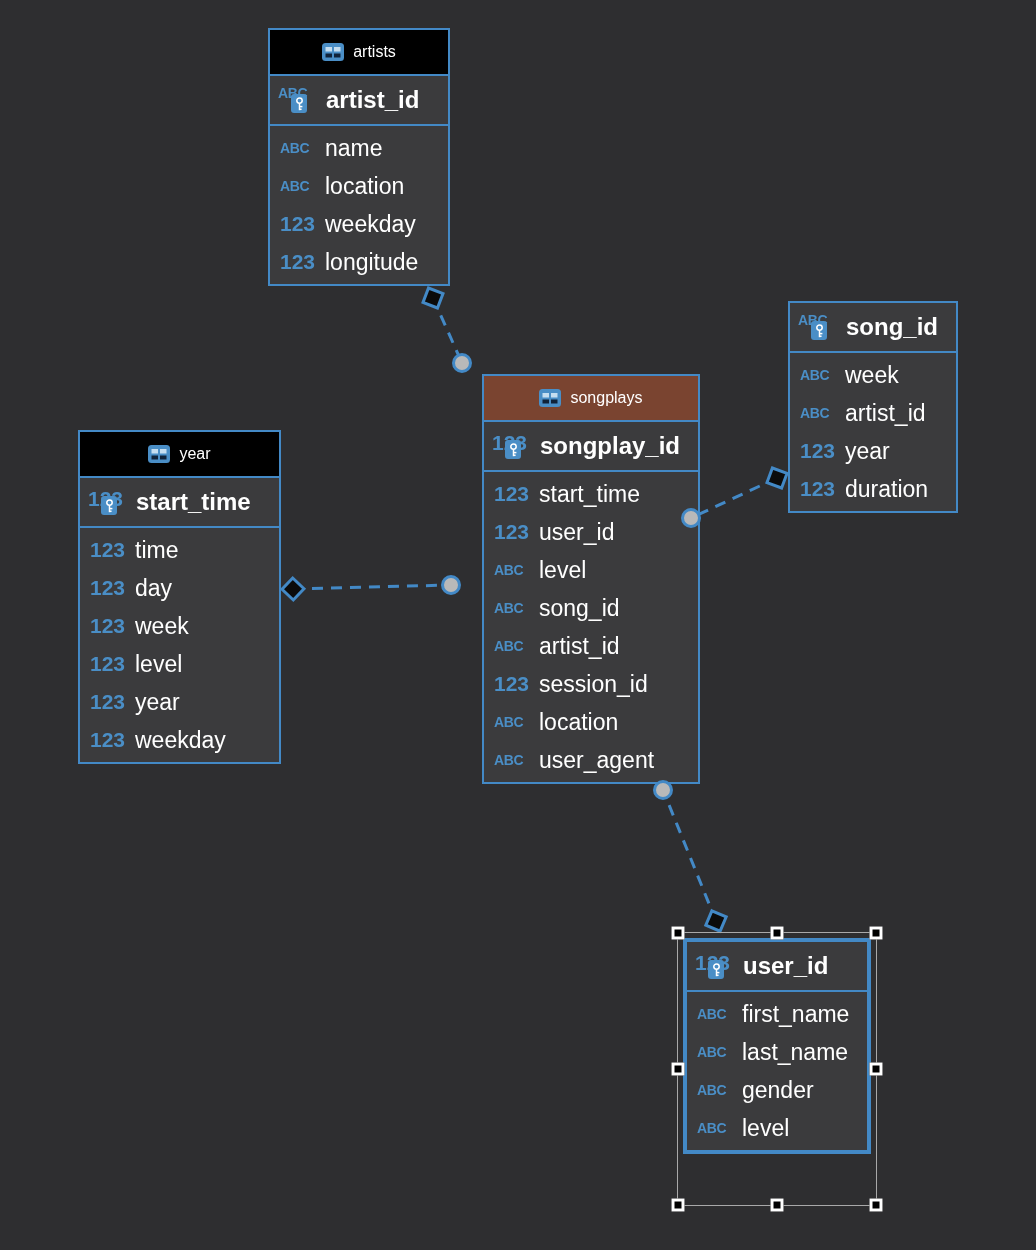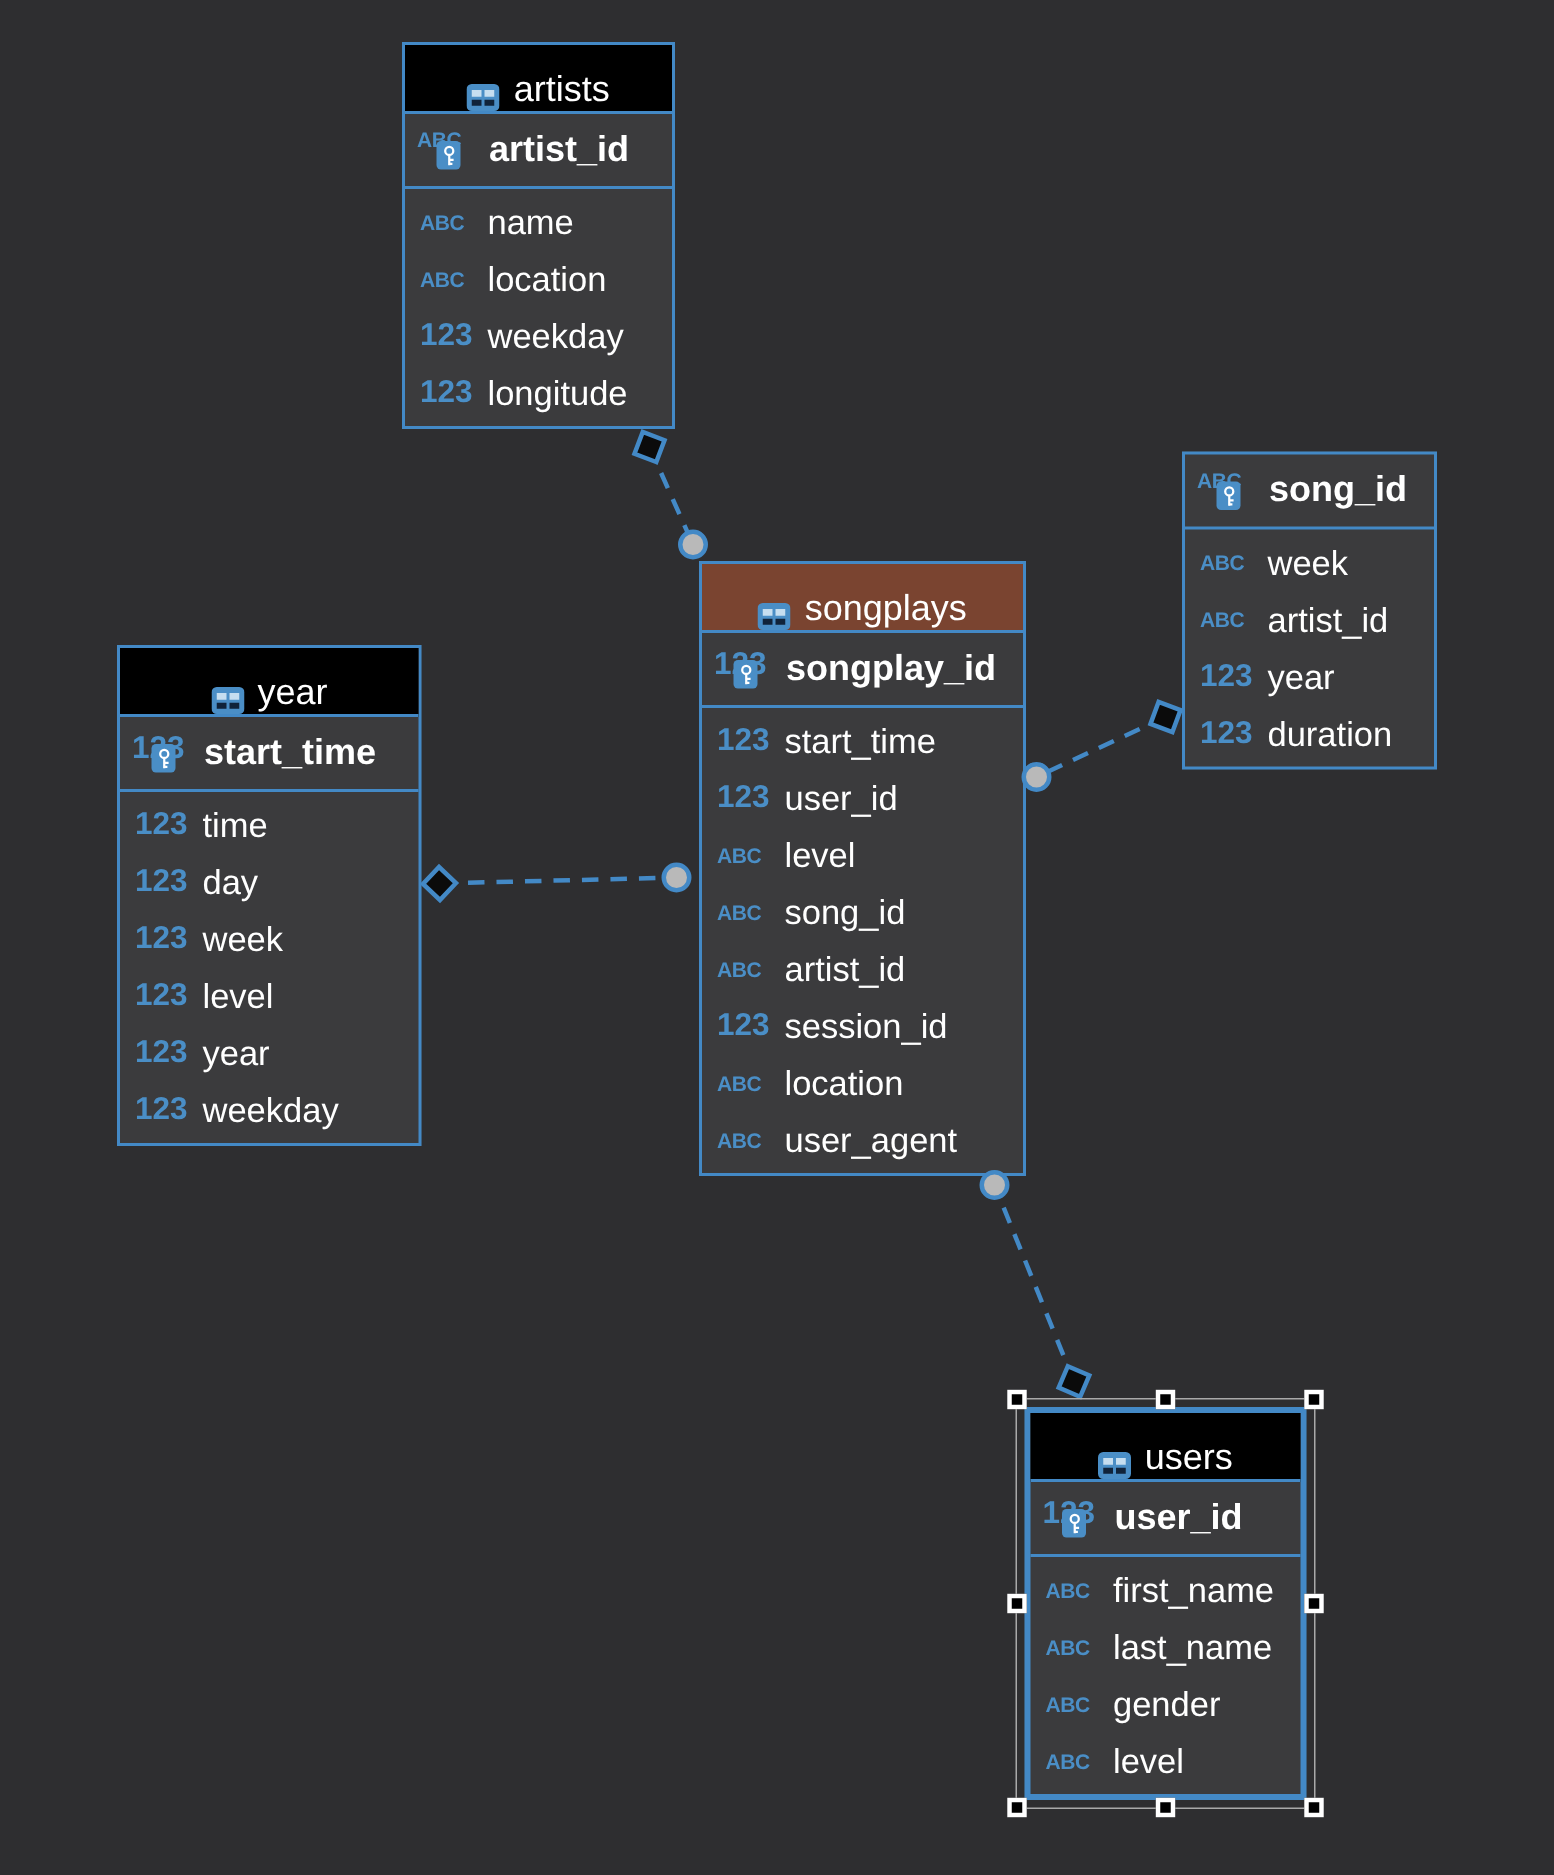--- a/index.html
+++ b/index.html
@@ -9,22 +9,22 @@
     --canvas:#2e2e30;
     --text:#ffffff;
   }
   *{box-sizing:border-box;margin:0;padding:0}
   html,body{width:1036px;height:1250px;overflow:hidden;background:var(--canvas);
     font-family:"Liberation Sans",sans-serif;color:var(--text);}
   #canvas{position:relative;width:1036px;height:1250px;background:var(--canvas);}
   #wires{position:absolute;left:0;top:0;width:1036px;height:1250px;z-index:5;pointer-events:none;}
   .table{position:absolute;background:var(--body-bg);border:2px solid var(--accent);z-index:2;}
   .table.selected{border-width:4px;z-index:3;}
-  .thead{height:46px;display:flex;align-items:flex-end;justify-content:center;gap:9px;
-    border-bottom:2px solid var(--accent);font-size:24px;font-weight:500;color:var(--text);}
+  .thead{height:46px;display:flex;align-items:center;justify-content:center;gap:9px;
+    border-bottom:2px solid var(--accent);font-size:16px;font-weight:500;color:var(--text);}
   .pkrow{height:50px;display:flex;align-items:center;gap:10px;padding:0 8px 0 8px;
     border-bottom:2px solid var(--accent);font-size:24px;font-weight:700;}
   .cols{padding:3px 0;}
   .colrow{height:38px;display:flex;align-items:center;gap:9px;padding:0 8px 0 10px;font-size:23px;}
   .tico{flex:none;display:flex;align-items:center;}
   .typ{flex:none;width:36px;color:var(--icon);font-weight:700;}
   .typ.t-abc{font-size:14px;letter-spacing:-0.3px;}
   .typ.t-123{font-size:21px;}
   .pkico{position:relative;flex:none;width:38px;height:34px;}
   .pkico .typ{position:absolute;left:0;top:2px;width:auto;}
@@ -132,21 +132,21 @@
           <div class="colrow">
             <span class="typ t-123">123</span>
             <span>year</span>
           </div>
           <div class="colrow">
             <span class="typ t-123">123</span>
             <span>weekday</span>
           </div>
         </div>
       </div>
-      <div class="table" style="left: 466px; top: 374px; width: 218px;">
+      <div class="table" style="left: 482px; top: 374px; width: 218px;">
         <div class="thead" style="background: rgb(122, 68, 48);">
           <span class="tico">
             <svg width="22" height="18" viewBox="0 0 22 18">
               <rect x="0" y="0" width="22" height="18" rx="3.5" fill="#4a8ec6"></rect>
               <rect x="3.5" y="4" width="6.5" height="4.5" fill="#c6def0"></rect>
               <rect x="12" y="4" width="6.5" height="4.5" fill="#c6def0"></rect>
               <rect x="3.5" y="10.5" width="6.5" height="4" fill="#10233a"></rect>
               <rect x="12" y="10.5" width="6.5" height="4" fill="#10233a"></rect>
             </svg>
           </span>
@@ -229,32 +229,20 @@
             <span class="typ t-123">123</span>
             <span>year</span>
           </div>
           <div class="colrow">
             <span class="typ t-123">123</span>
             <span>duration</span>
           </div>
         </div>
       </div>
       <div class="table selected" style="left: 683px; top: 938px; width: 188px;">
-        <div class="thead" style="background: rgb(0, 0, 0);">
-          <span class="tico">
-            <svg width="22" height="18" viewBox="0 0 22 18">
-              <rect x="0" y="0" width="22" height="18" rx="3.5" fill="#4a8ec6"></rect>
-              <rect x="3.5" y="4" width="6.5" height="4.5" fill="#c6def0"></rect>
-              <rect x="12" y="4" width="6.5" height="4.5" fill="#c6def0"></rect>
-              <rect x="3.5" y="10.5" width="6.5" height="4" fill="#10233a"></rect>
-              <rect x="12" y="10.5" width="6.5" height="4" fill="#10233a"></rect>
-            </svg>
-          </span>
-          <span>users</span>
-        </div>
         <div class="pkrow">
           <span class="pkico">
             <span class="typ t-123">123</span>
             <span class="keybadge">
               <svg width="13" height="16" viewBox="0 0 13 16">
                 <circle cx="6.5" cy="4.6" r="2.7" fill="none" stroke="#fff" stroke-width="1.5"></circle>
                 <line x1="6.5" y1="7.3" x2="6.5" y2="14.2" stroke="#fff" stroke-width="1.5"></line>
                 <line x1="6.5" y1="10.6" x2="9.4" y2="10.6" stroke="#fff" stroke-width="1.5"></line>
                 <line x1="6.5" y1="13.3" x2="8.6" y2="13.3" stroke="#fff" stroke-width="1.5"></line>
               </svg>

